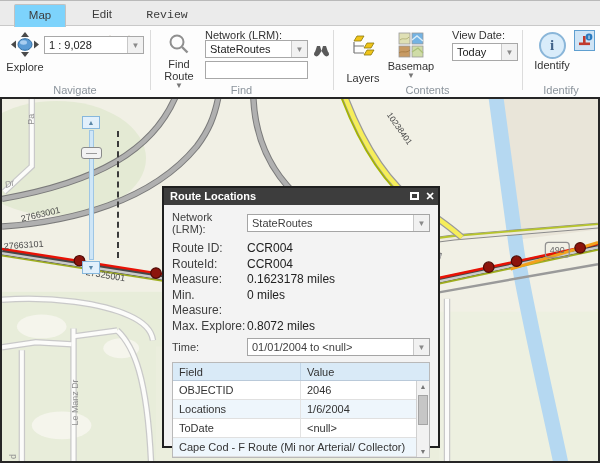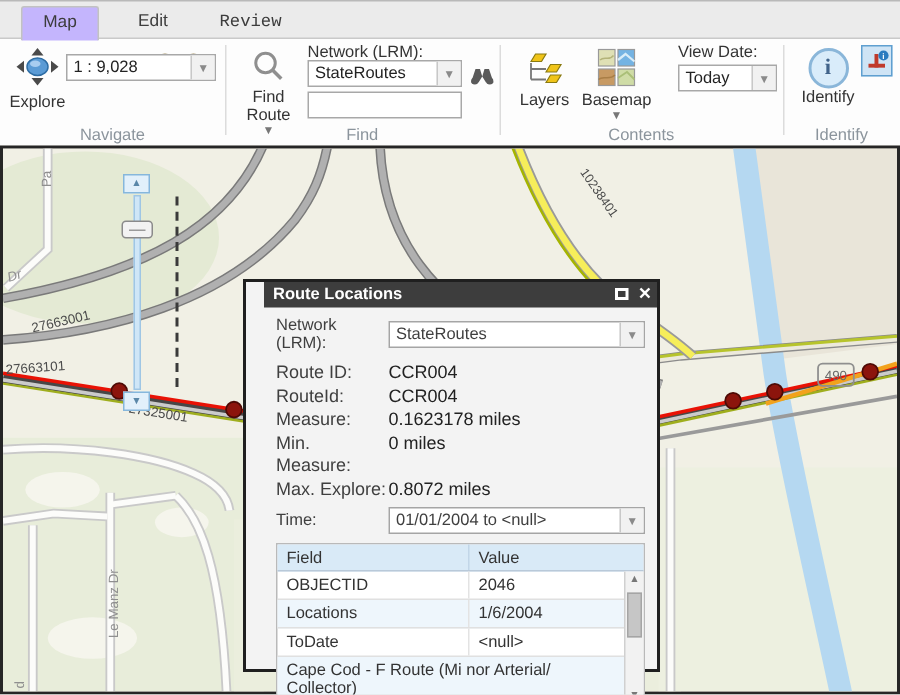--- a/index.html
+++ b/index.html
@@ -4,21 +4,21 @@
 <style>
   * { margin:0; padding:0; box-sizing:border-box; }
   body { font-family:"Liberation Sans", sans-serif; background:#fff; }
   #app { position:relative; width:600px; height:463px; background:#fff; overflow:hidden; }
 
   
   .tabstrip { position:absolute; left:0; top:0; width:600px; height:26px;
               background:#ebebeb; border-top:1px solid #b9b9b9; border-bottom:1px solid #c9c9c9; }
   .tab { position:absolute; top:3px; height:22px; line-height:21px; text-align:center;
          font-size:11.5px; color:#3c3c3c; cursor:default; }
-  .tab.active { background:#c4b5fd; border:1px solid #c2c2c2; border-bottom:none; height:23px;
+  .tab.active { background:#7dd3fc; border:1px solid #c2c2c2; border-bottom:none; height:23px;
                 border-radius:2px 2px 0 0; z-index:2; }
 
   
   .ribbon { position:absolute; left:0; top:26px; width:600px; height:71px; background:#fdfdfd; }
   .vsep { position:absolute; top:4px; height:60px; width:1px; background:#dcdcdc; }
   .grouplabel { position:absolute; bottom:1px; font-size:11px; color:#8b949c; text-align:center; }
   .ribbon-btn { position:absolute; display:flex; flex-direction:column; align-items:center;
                 font-size:11px; color:#333; line-height:12px; text-align:center; }
   .small-ico { position:absolute; width:18px; height:18px; display:flex; align-items:center; justify-content:center; }
   .arrow-glyph { font-size:15px; font-weight:bold; color:#2f83c5; line-height:16px; }
@@ -48,21 +48,21 @@
   .slider-track { position:absolute; left:11px; top:15px; width:5px; height:130px;
                   background:#cfe6f7; border:1px solid #9fc6e4; }
   .slider-thumb { position:absolute; left:3px; top:32px; width:21px; height:12px; background:#f2f2f2;
                   border:1px solid #8a8a8a; border-radius:3px; }
   .slider-thumb::after { content:""; position:absolute; left:4px; right:4px; top:5px; height:1px; background:#9a9a9a; }
   .slider-ticks { position:absolute; left:39px; top:16px; height:127px; width:0;
                   border-left:2px dashed #3a3a3a; }
 
   
   .dialog { position:absolute; left:162px; top:186px; width:278px; height:262px; background:#f3f3f3;
-            border:2px solid #1f1f1f; z-index:5;padding-left:12px; }
+            border:2px solid #1f1f1f; z-index:5; }
   .dlg-title { height:17px; background:#3d3d3d; color:#fff; font-size:11px; font-weight:bold;
                line-height:17px; padding-left:6px; display:flex; }
   .dlg-title-text { flex:1; }
   .dlg-ico { width:16px; text-align:center; color:#fff; font-size:11px; line-height:16px; cursor:default; }
   .dlg-max { position:relative; }
   .dlg-max span { display:inline-block; width:9px; height:8px; border:2px solid #fff; margin-top:4px; }
   .dlg-body { padding:6px 8px 4px 8px; }
   .drow { display:flex; font-size:12px; line-height:15.5px; color:#222; }
   .dlabel { width:75px; color:#3f3f3f; flex:none; }
   .dval { color:#222; }
@@ -167,21 +167,21 @@
     <div class="small-ico" style="left:312px;top:15px;">
       <svg width="17" height="14" viewBox="0 0 17 14">
         <path d="M1,12 L4,3 h3 l1.5,5 L10,3 h3 l3,9 h-5 l-2.5,-4 -2.5,4 Z" fill="#5a5a5a"></path>
         <circle cx="3.5" cy="11" r="2.4" fill="#5a5a5a"></circle>
         <circle cx="13.5" cy="11" r="2.4" fill="#5a5a5a"></circle>
       </svg>
     </div>
     <input class="find-input" style="left: 205px; top: 35px; width: 103px; height: 18px;" value="">
     <div class="grouplabel" style="left:150px;width:183px;">Find</div>
 
-    <div class="ribbon-btn" style="left:342px;top:6px;width:42px;">
+    <div class="ribbon-btn" style="left:342px;top:6px;width:42px;gap:12px;">
       <span>
         <svg width="26" height="26" viewBox="0 0 26 26">
           <path d="M4,10 V21 M4,14 H14 M4,21 H14" stroke="#777" stroke-width="1.2" fill="none"></path>
           <path d="M4,9 L7,4 h7 l-3,5 Z" fill="#f0c419" stroke="#8a7a10" stroke-width="0.8"></path>
           <path d="M14,16 L17,11 h7 l-3,5 Z" fill="#f0c419" stroke="#8a7a10" stroke-width="0.8"></path>
           <path d="M14,23 L17,18 h7 l-3,5 Z" fill="#f0c419" stroke="#8a7a10" stroke-width="0.8"></path>
         </svg>
       </span>
       <span>Layers</span>
     </div>

